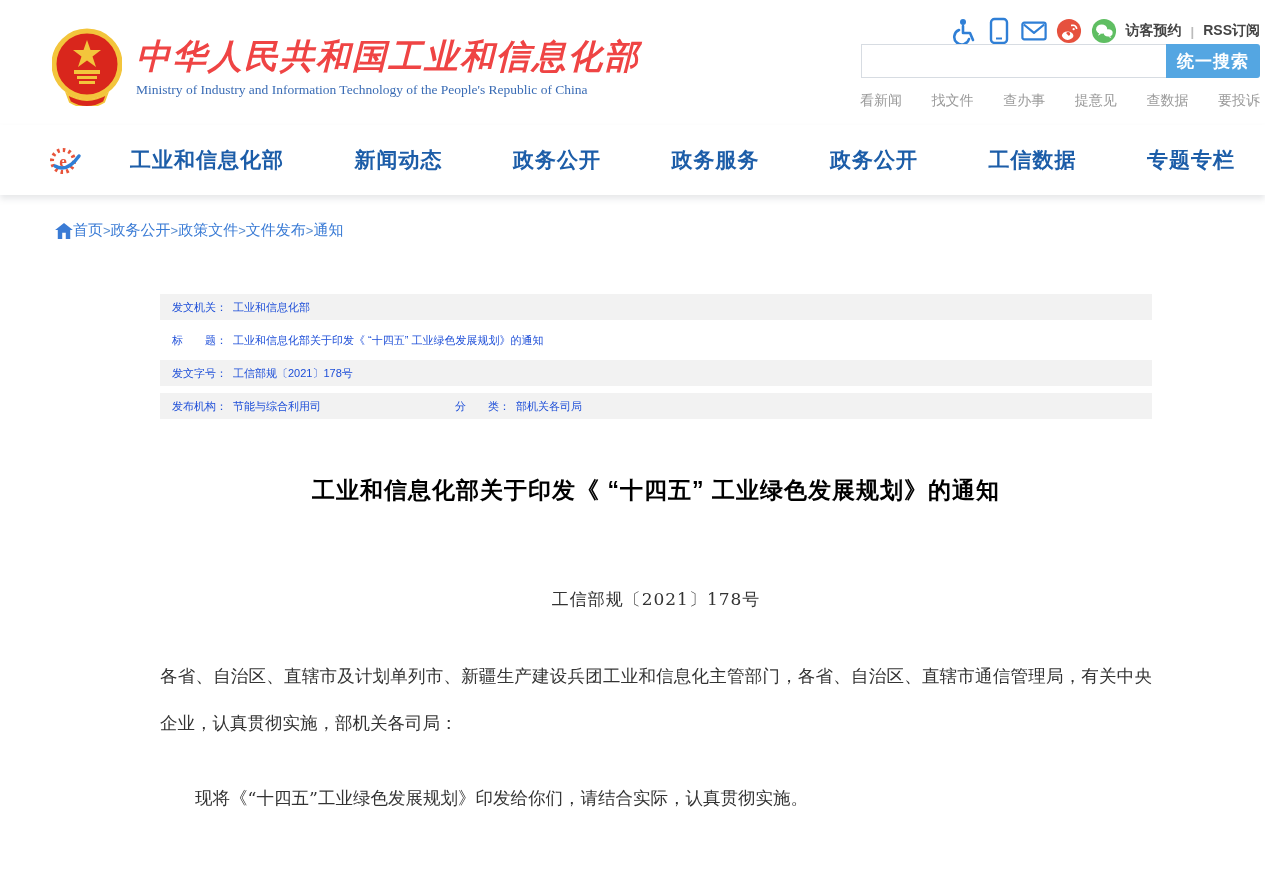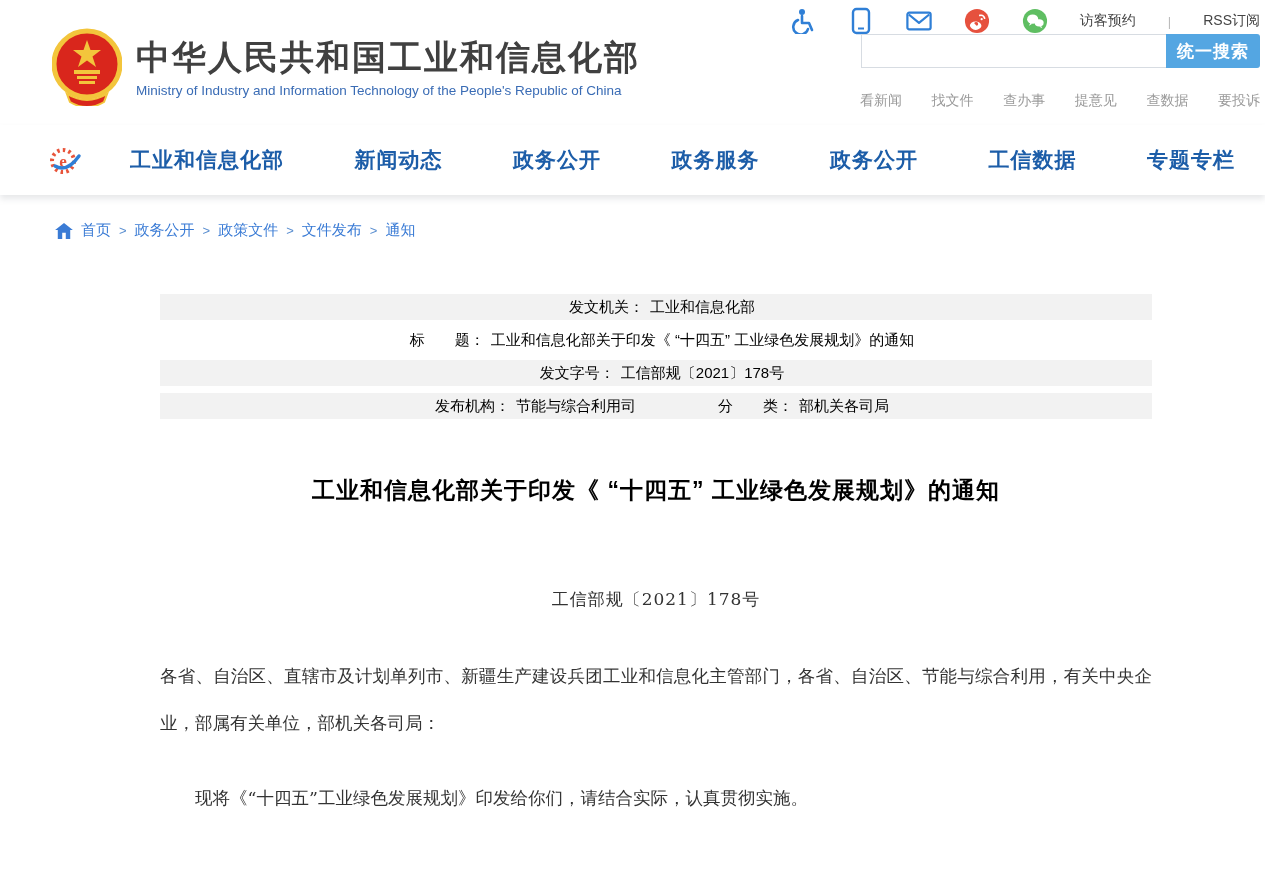--- a/index.html
+++ b/index.html
@@ -3,54 +3,54 @@
 <meta charset="utf-8">
 <style>
   * { margin:0; padding:0; box-sizing:border-box; }
   html,body { width:1265px; height:890px; background:#ffffff; overflow:hidden;
     font-family:"Liberation Sans","DejaVu Sans",sans-serif; }
 
   
   .top-header { position:relative; width:1265px; height:125px; background:#fff; }
   .brand { position:absolute; left:52px; top:28px; display:flex; align-items:center; }
   .emblem { width:70px; height:78px; margin-right:14px; }
-  .brand-cn { font-size:34px; font-weight:bold; color:#404040; letter-spacing:2px; line-height:40px; }
-  .brand-en { font-size:13.5px; color:#3a6cb5; margin-top:6px; }
-
-  .utility { position:absolute; top:6px; right:5px; display:flex; align-items:center; gap:32px; height:30px; }
+  .brand-cn { font-size:34px; font-weight:bold; color:#ef4444; letter-spacing:2px; line-height:40px;font-style:italic; }
+  .brand-en { font-size:13.5px; color:#3a6cb5; margin-top:6px;font-family:Liberation Serif, serif; }
+
+  .utility { position:absolute; top:16px; right:5px; display:flex; align-items:center; gap:9px; height:30px;font-weight:bold; }
   .u-icon { width:26px; height:26px; display:flex; align-items:center; justify-content:center; cursor:pointer; }
   .u-text { font-size:14px; color:#444; cursor:pointer; }
   .u-divider { color:#bbb; font-size:13px; }
 
-  .search-row { position:absolute; top:34px; right:5px; display:flex; }
+  .search-row { position:absolute; top:44px; right:5px; display:flex; }
   .search-input { width:305px; height:34px; border:1px solid #d7dce2; border-right:none; outline:none;
      padding:0 10px; font-size:15px; }
   .search-btn { width:94px; height:34px; background:#54a6e2; color:#fff; border:none; font-size:17px;
      font-weight:bold; cursor:pointer; border-radius:0 3px 3px 0; letter-spacing:1px; }
 
   .quick-links { position:absolute; top:92px; right:5px; width:400px; display:flex; justify-content:space-between; }
   .quick-links span { font-size:14px; color:#9a9a9a; cursor:pointer; }
 
   
   .nav-bar { position:relative; width:1265px; height:70px; background:#fff;
      box-shadow:0 4px 6px rgba(120,130,140,.18); display:flex; align-items:center; }
   .nav-logo { position:absolute; left:48px; top:18px; width:36px; height:36px; }
   .nav-items { display:flex; flex:1; margin:0 30px 0 130px; justify-content:space-between; align-items:center; }
   .nav-item { font-size:21px; font-weight:bold; color:#1c5da8; text-decoration:none; cursor:pointer; letter-spacing:1px; }
 
   
-  .breadcrumb { display:flex; align-items:center; gap:8px; padding:26px 0 10px 55px;text-align:center; }
+  .breadcrumb { display:flex; align-items:center; padding:26px 0 10px 55px;text-align:center; }
   .bc-home-icon { width:18px; height:16px; }
   .bc-link { font-size:15px; color:#3a7bd5; cursor:pointer; text-decoration:none; }
   .bc-sep { font-size:13px; color:#5a8ed0; }
 
   
   .content { width:992px; margin:44px auto 0 160px; }
   .meta-table { width:100%; }
-  .meta-row { display:flex; align-items:center; height:26px; margin-bottom:7px; padding-left:12px; font-size:15px; color:#000000;justify-content:center; }
+  .meta-row { display:flex; align-items:center; height:26px; margin-bottom:7px; padding-left:12px; font-size:11px; color:#1d4ed8; }
   .meta-row.gray { background:#f2f2f2; }
   .meta-cell { display:flex; }
   .meta-cell.first { width:283px; }
   .meta-label { white-space:pre; }
   .meta-value { margin-left:6px; }
 
   .doc-title { margin-top:56px; text-align:center; font-size:23px; font-weight:bold; color:#000; letter-spacing:1px; }
 
   .article { font-family:"DejaVu Serif","Liberation Serif",serif; color:#333; }
   .doc-number { margin-top:82px; text-align:center; font-size:17px; letter-spacing:1px; }
@@ -197,18 +197,18 @@
         <span class="meta-label">分　　类：</span>
         <span class="meta-value">部机关各司局</span>
       </div>
     </div>
   </div>
 
   <h1 class="doc-title">工业和信息化部关于印发《 “十四五” 工业绿色发展规划》的通知</h1>
 
   <div class="article">
     <div class="doc-number">工信部规〔2021〕178号</div>
-    <p class="para">各省、自治区、直辖市及计划单列市、新疆生产建设兵团工业和信息化主管部门，各省、自治区、节能与综合利用，有关中央企业，部属有关单位，部机关各司局：</p>
+    <p class="para">各省、自治区、直辖市及计划单列市、新疆生产建设兵团工业和信息化主管部门，各省、自治区、直辖市通信管理局，有关中央企业，认真贯彻实施，部机关各司局：</p>
     <p class="para indent">现将《“十四五”工业绿色发展规划》印发给你们，请结合实际，认真贯彻实施。</p>
 
   </div>
 
 </div>
 
 </body></html>

